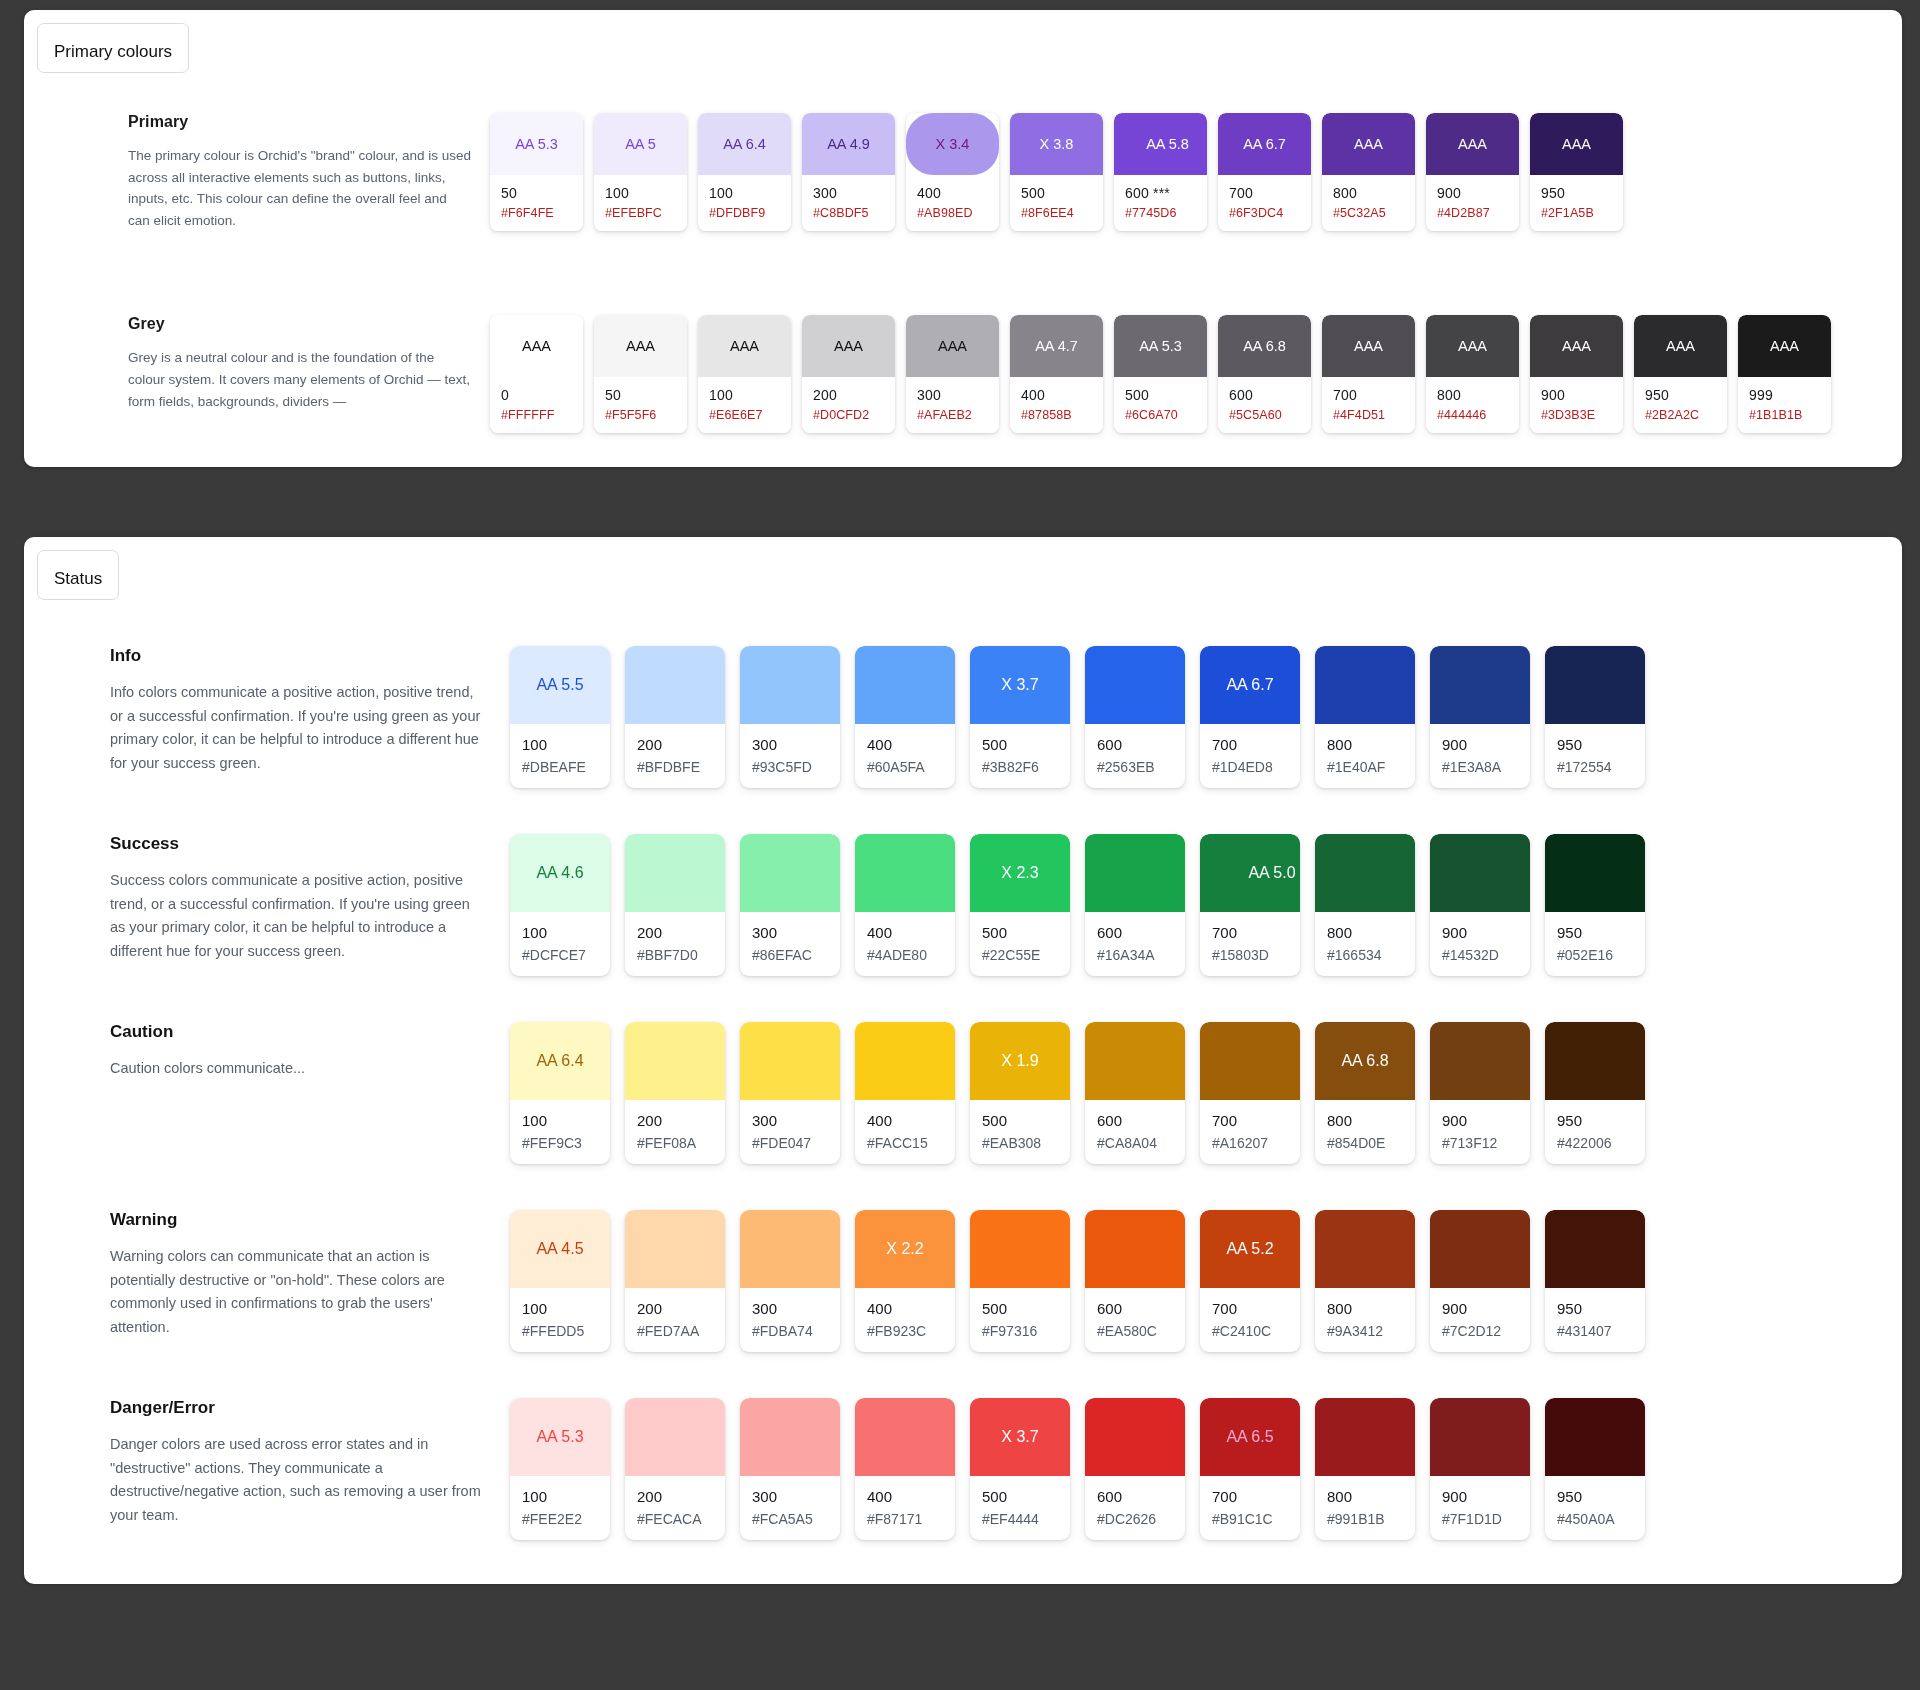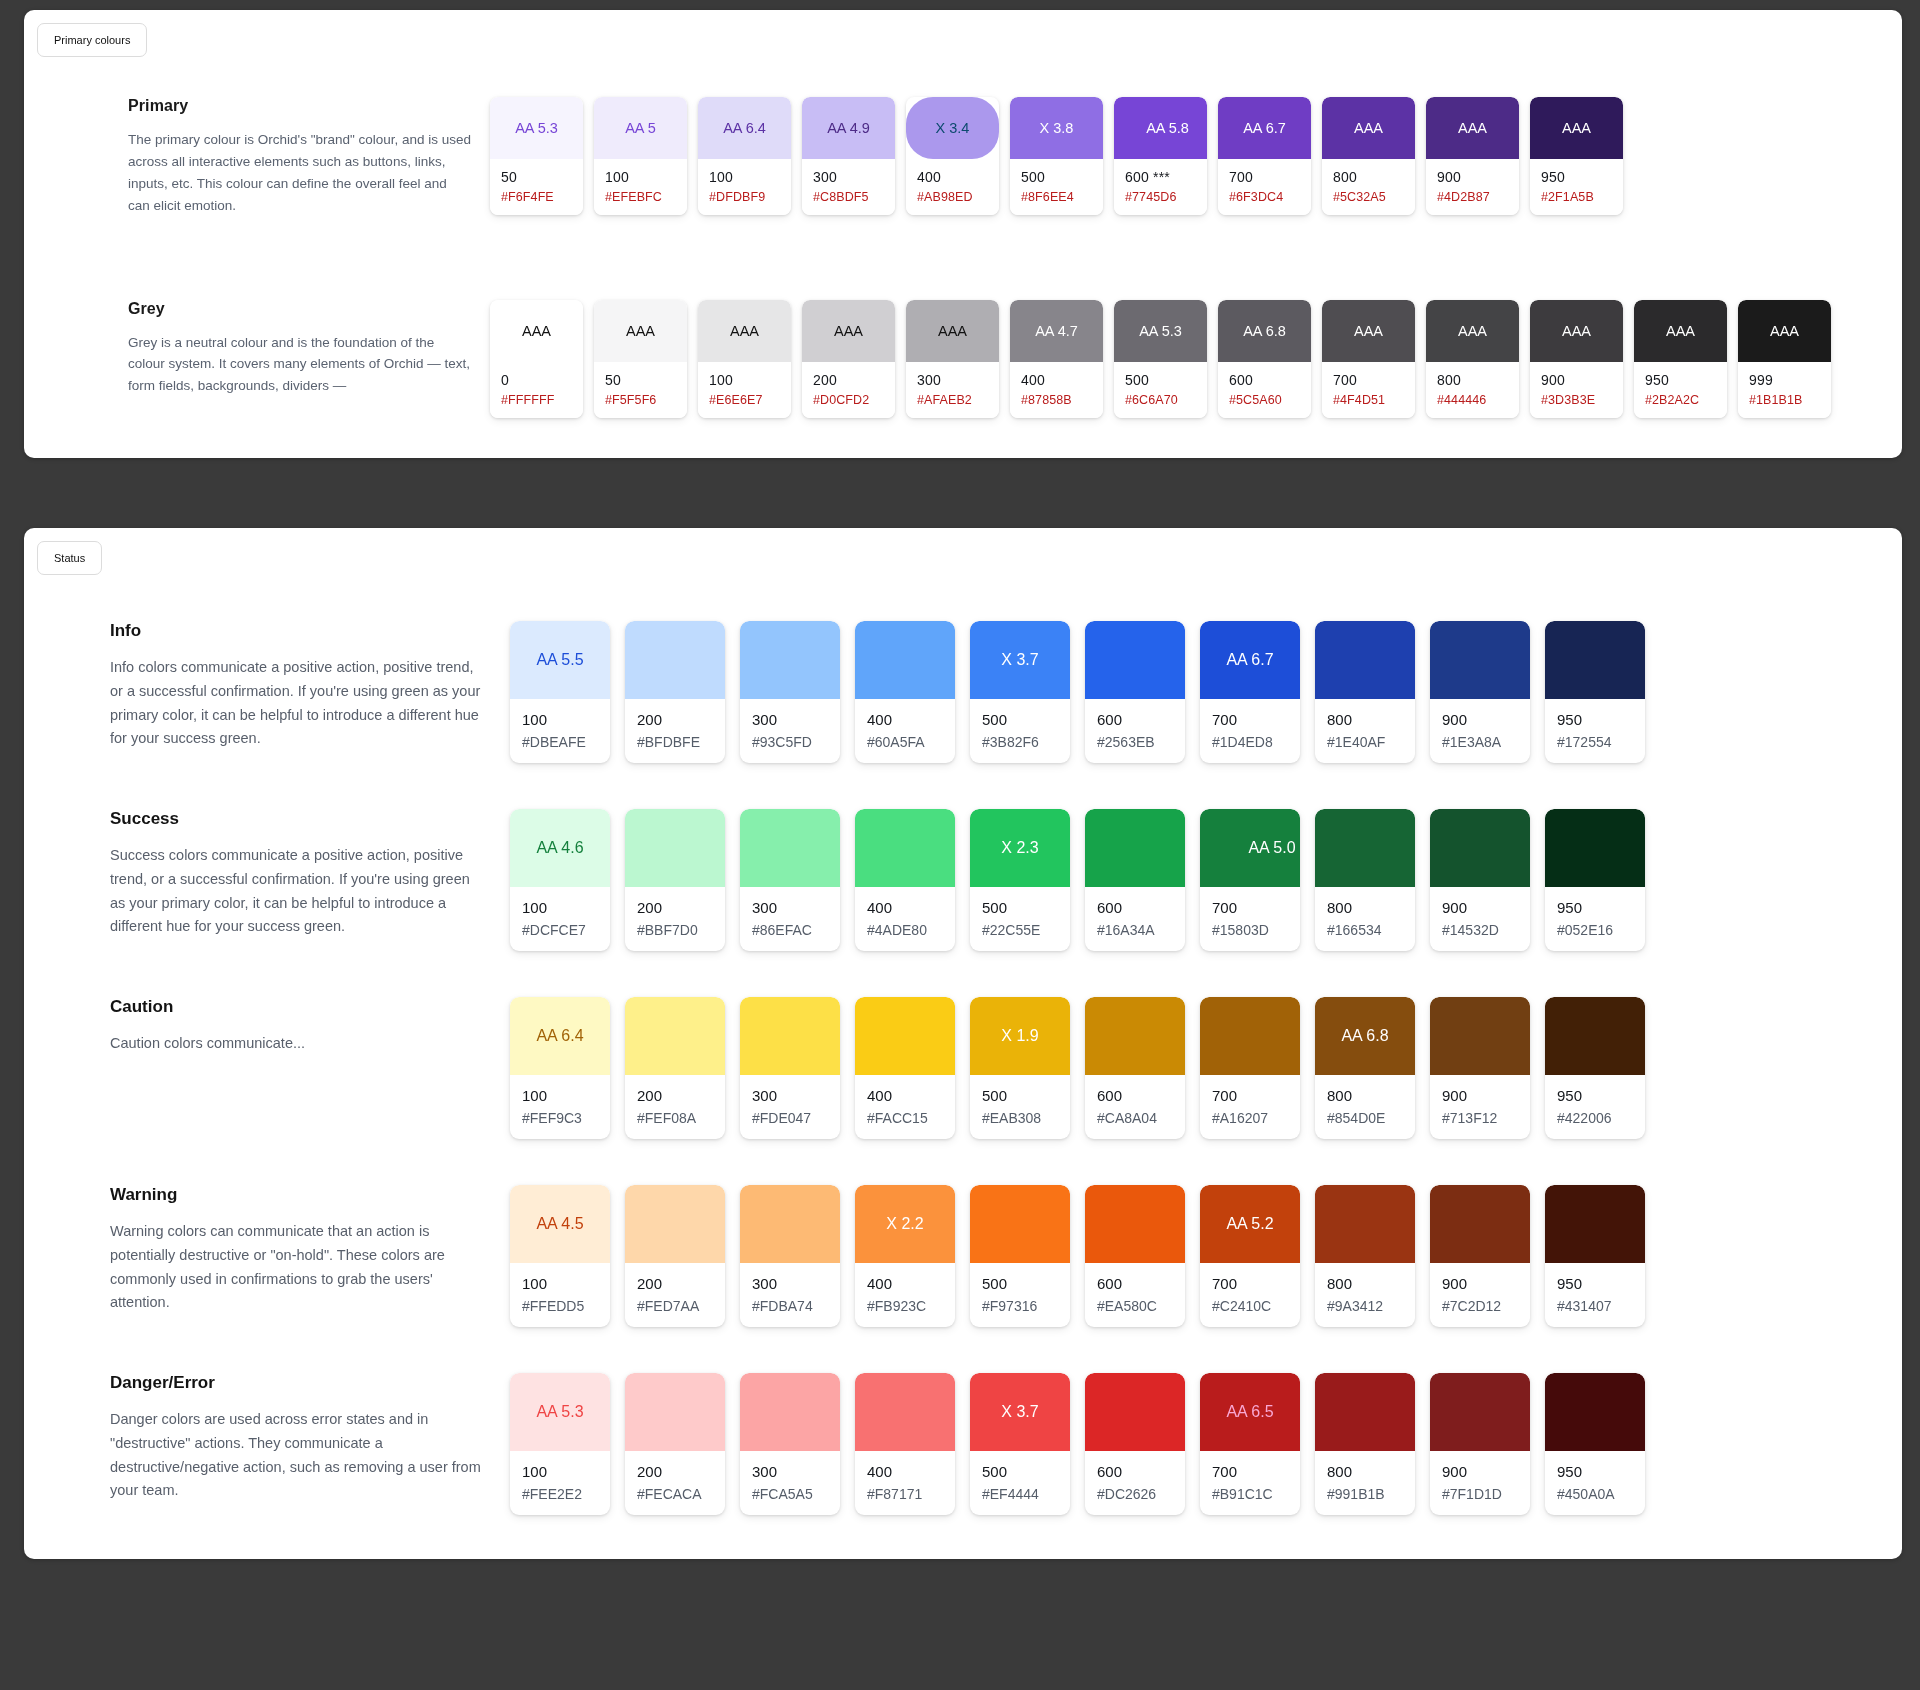--- a/index.html
+++ b/index.html
@@ -26,23 +26,23 @@
   .panel-status {
     margin: 0 18px 34px 24px;
     padding: 0 0 44px 0;
   }
 
   .tab-label {
     display: inline-block;
     border: 1px solid #dcdcdc;
     border-radius: 7px;
     background: #ffffff;
-    font-size: 11px;
+    font-size: 17px;
     color: #111111;
-    padding: 10px 16px 10px 16px;
+    padding: 19px 16px 10px 16px;
     margin: 13px 0 0 13px;
     line-height: 1.1;
   }
 
   
   .prow {
     display: flex;
     align-items: flex-start;
     padding-left: 104px;
   }
@@ -187,21 +187,21 @@
             </div>
           </div>
           <div class="swatch">
             <div class="chip" style="background: rgb(200, 189, 245); color: rgb(77, 43, 135);">AA 4.9</div>
             <div class="meta">
               <div class="step">300</div>
               <div class="hex">#C8BDF5</div>
             </div>
           </div>
           <div class="swatch">
-            <div class="chip" style="background: rgb(171, 152, 237); color: #0c4a6e; border-radius: 27px;">X 3.4</div>
+            <div class="chip" style="background: rgb(171, 152, 237); color: #701a75; border-radius: 27px;">X 3.4</div>
             <div class="meta">
               <div class="step">400</div>
               <div class="hex">#AB98ED</div>
             </div>
           </div>
           <div class="swatch">
             <div class="chip" style="background: rgb(143, 110, 228); color: rgb(255, 255, 255);">X 3.8</div>
             <div class="meta">
               <div class="step">500</div>
               <div class="hex">#8F6EE4</div>

